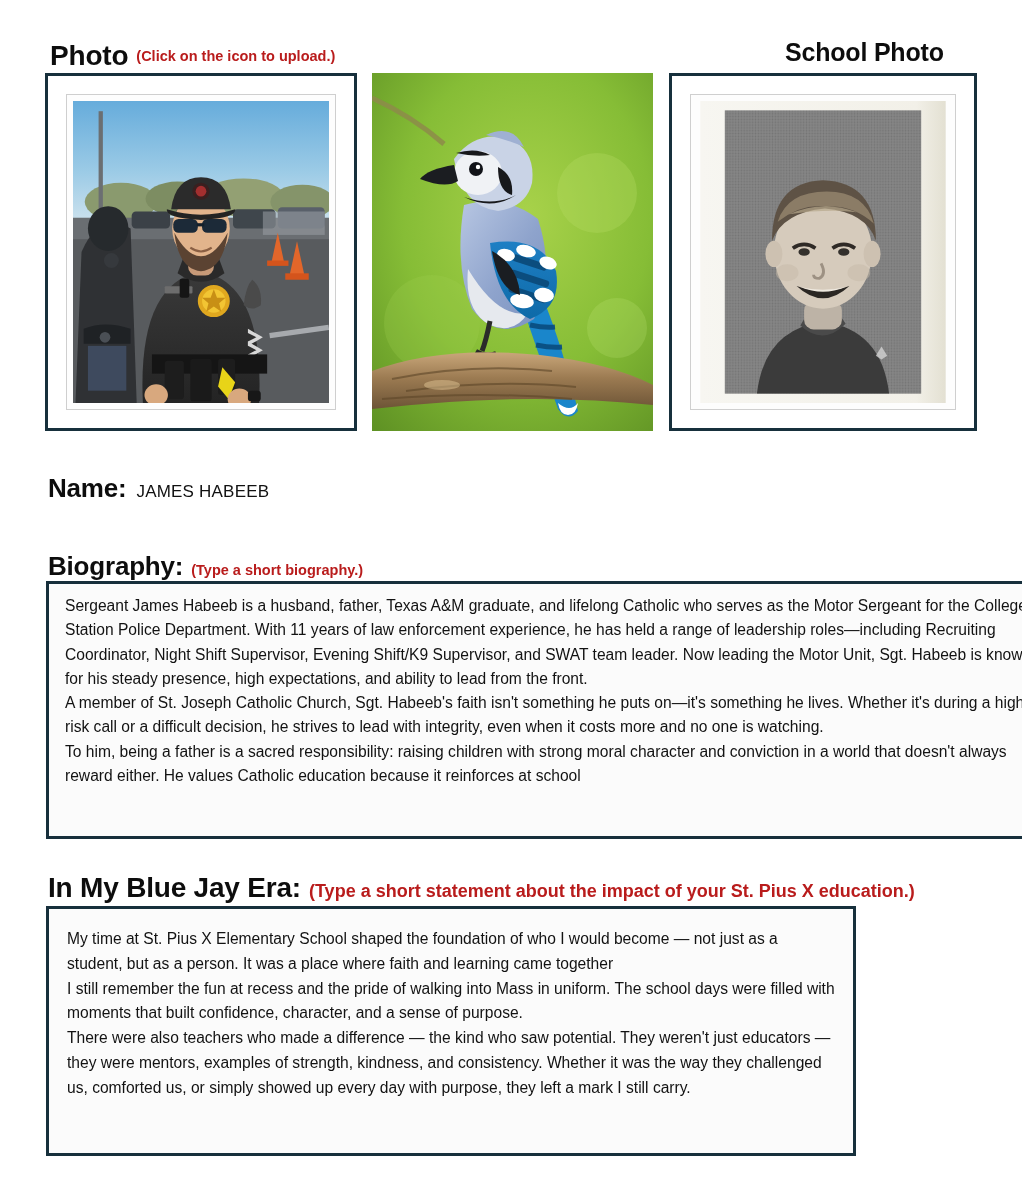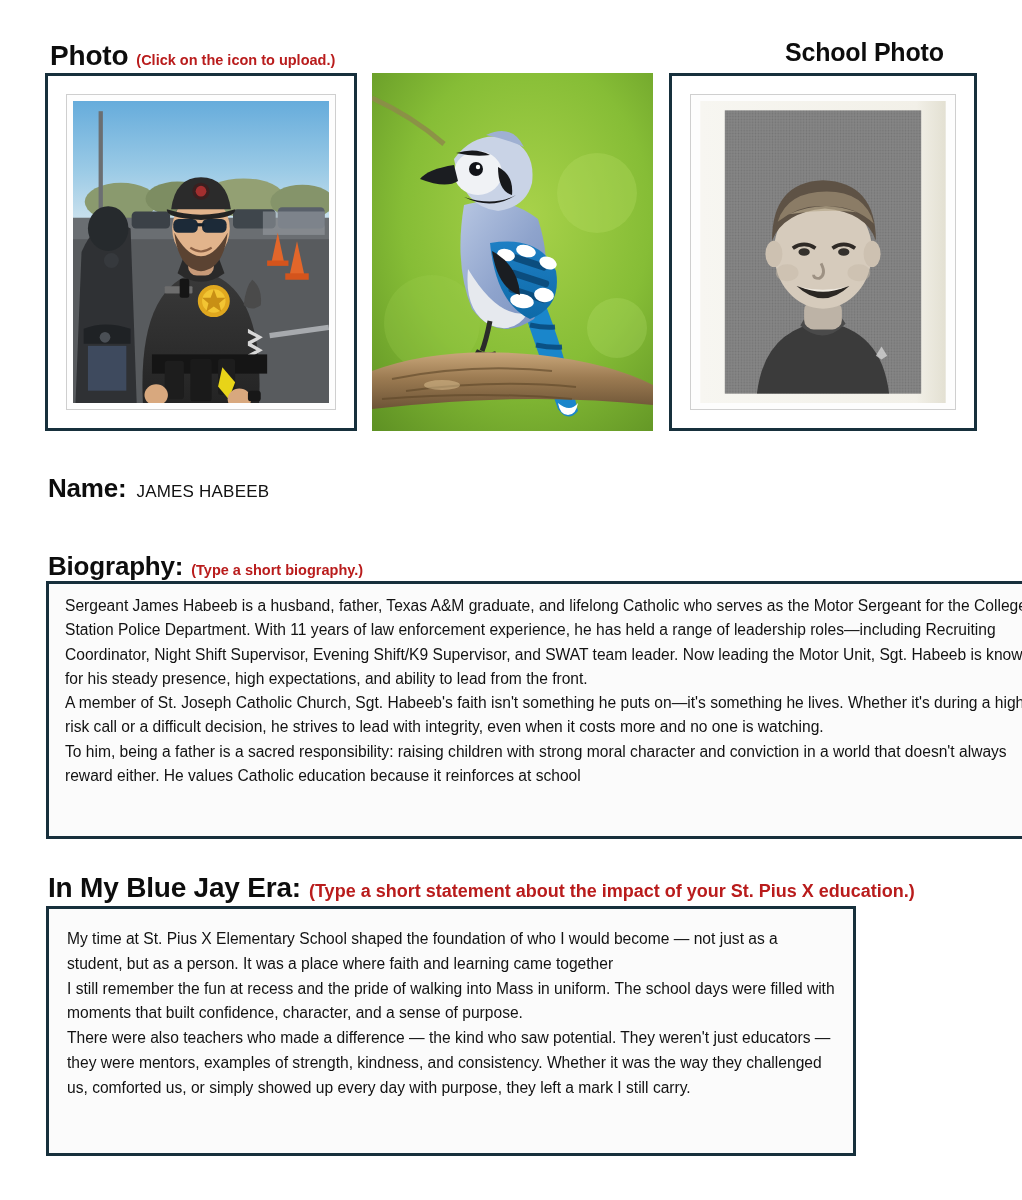--- a/index.html
+++ b/index.html
@@ -36,21 +36,21 @@
     white-space: nowrap;
   }
   .head-hint {
     font-size: 14.5px;
     font-weight: bold;
     color: #b91c1c;
     margin-left: 8px;
     white-space: nowrap;
   }
 
-  #photo-heading { left: 50px; top: 40px; }
+  #photo-heading { left: 50px; top: 40px; align-items: center; }
   #school-photo-heading { left: 785px; top: 38px; }
   #school-photo-heading .head-main { font-size: 25px; font-weight: bold; }
 
   #name-row { left: 48px; top: 473px; }
   #name-row .head-main { font-size: 26px; }
   #name-row .name-value {
     font-size: 17px;
     font-weight: normal;
     margin-left: 10px;
     letter-spacing: 0.2px;

